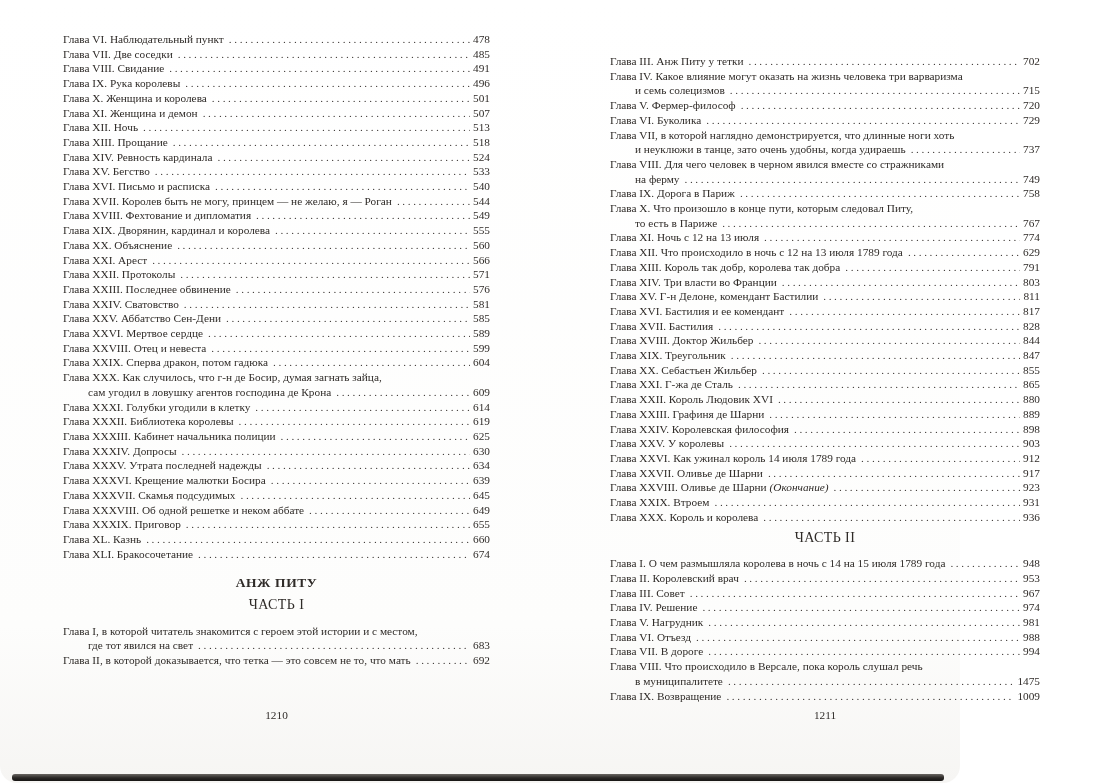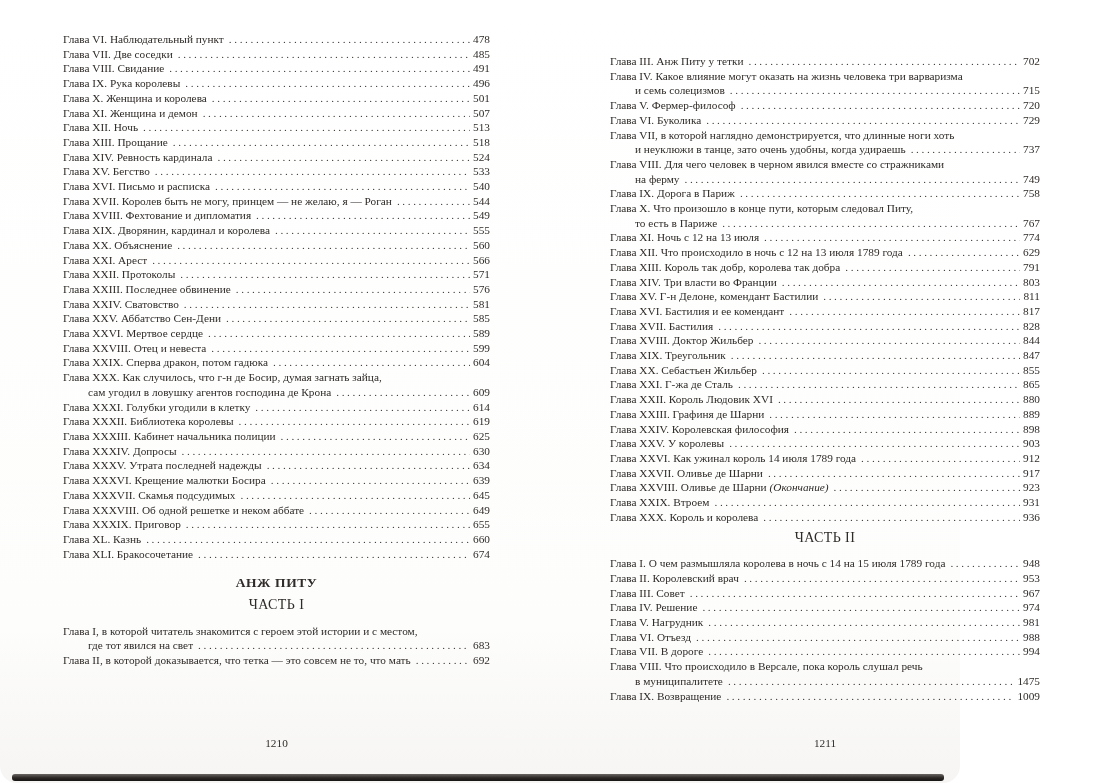--- a/index.html
+++ b/index.html
@@ -52,21 +52,21 @@
   }
   .subheading {
     text-align: center;
     font-size: 14px;
     letter-spacing: 0.4px;
     margin: 6px 0 11px 0;
   }
 
   .folio {
     position: absolute;
-    bottom: 32px;
+    bottom: 60px;
     text-align: center;
     font-size: 11.3px;
   }
   .page-left  .folio { left: 63px; right: 60px; }
   .page-right .folio { left: 60px; right: 60px; }
 
   .book-edge {
     position: absolute;
     bottom: 2px; left: 12px; right: 16px;
     height: 7px;

